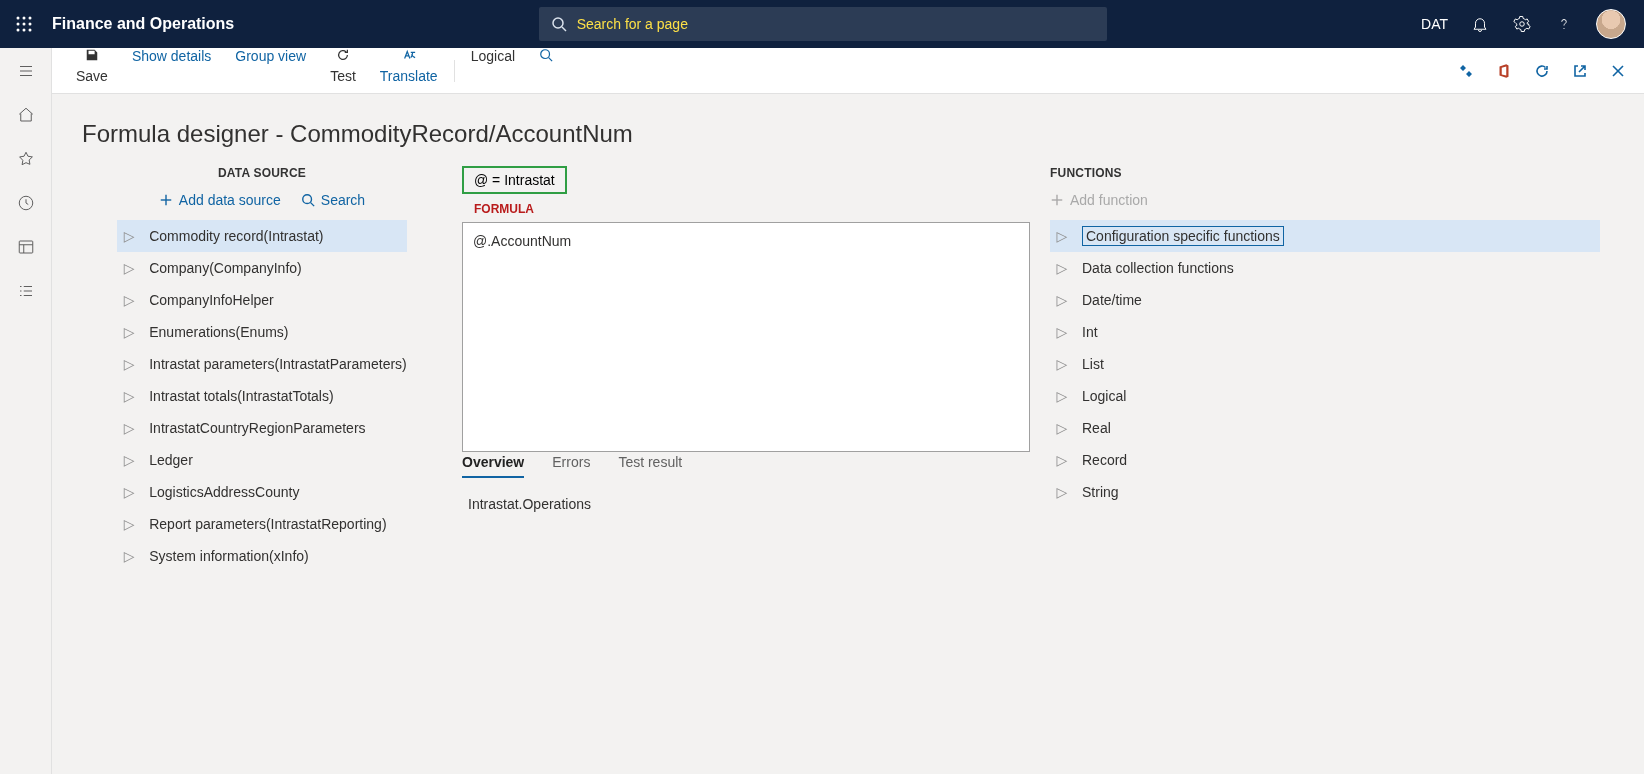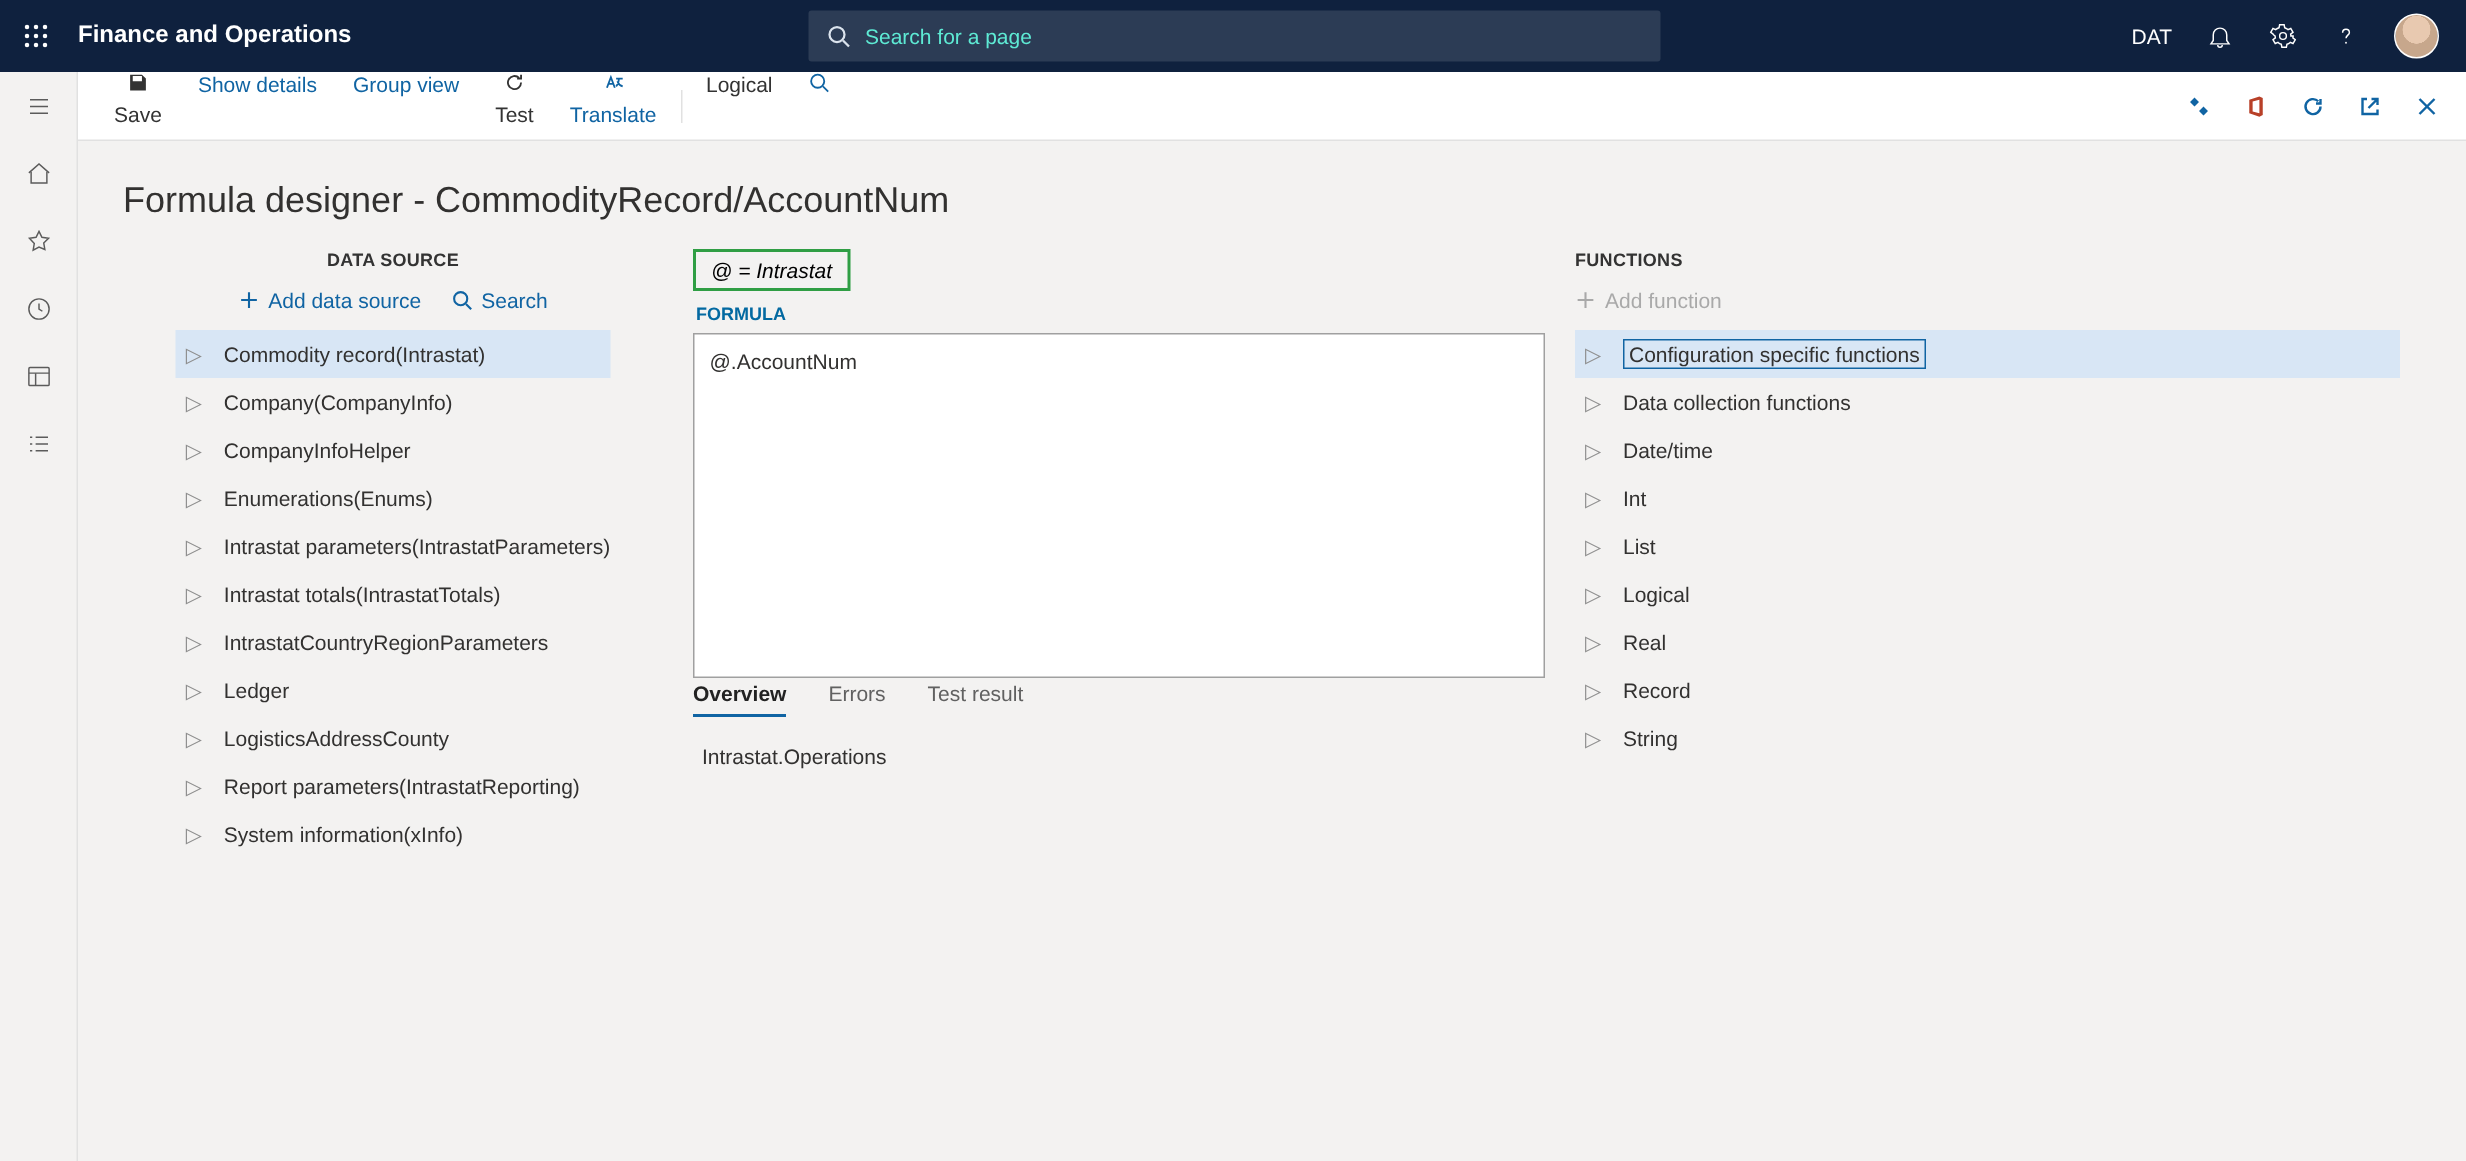--- a/index.html
+++ b/index.html
@@ -3,21 +3,21 @@
 <meta charset="utf-8">
 <style>
   * { box-sizing: border-box; margin: 0; padding: 0; font-family: "Segoe UI", Arial, sans-serif; }
   body { width: 1644px; height: 774px; overflow: hidden; background: #f3f2f1; }
 
   
   .topbar { height: 48px; background: #0f213e; color: #fff; display: flex; align-items: center; }
   .topbar .waffle { width: 48px; display:flex; align-items:center; justify-content:center; }
   .topbar .waffle svg { width: 16px; height: 16px; fill: #fff; }
   .topbar .brand { font-size: 16px; font-weight: 600; margin-left: 4px; }
-  .topbar .search { margin-left: auto; margin-right: auto; width: 568px; height: 34px; background: rgba(255,255,255,0.12); border-radius: 2px; display:flex; align-items:center; padding:0 12px; color:#5eead4; }
+  .topbar .search { margin-left: auto; margin-right: auto; width: 568px; height: 34px; background: rgba(255,255,255,0.12); border-radius: 2px; display:flex; align-items:center; padding:0 12px; color:#fde047; }
   .topbar .search .s-icon { margin-right: 10px; display:flex; }
   .topbar .search span { font-size: 14px; }
   .topbar .right { display:flex; align-items:center; gap: 2px; margin-right: 8px; }
   .topbar .iconbtn { width: 40px; height: 48px; display:flex; align-items:center; justify-content:center; }
   .topbar .iconbtn svg { width:18px; height:18px; stroke:#fff; fill:none; stroke-width:1.3; }
   .topbar .dat { font-size:14px; padding:0 10px; }
   .avatar { width:30px; height:30px; border-radius:50%; background: radial-gradient(circle at 50% 35%, #e8c9b0 0 40%, #c7a78c 41% 100%); border: 1px solid #fff; margin: 0 10px; }
 
   
   .shell { display:flex; height: calc(774px - 48px); }
@@ -52,22 +52,22 @@
   .section-actions .act { color:#1064a3; font-size:14px; display:flex; align-items:center; gap:6px; }
   .section-actions .act.disabled { color:#a9a9a9; }
   .section-actions .act svg { width:14px; height:14px; stroke:currentColor; fill:none; stroke-width:1.6; }
 
   .tree { display:flex; flex-direction:column; }
   .tree .row { display:flex; align-items:center; height:32px; padding-left:6px; gap:14px; font-size:14px; color:#323130; }
   .tree .row .chev { width:12px; display:flex; justify-content:center; color:#8f8f8f;}
   .tree .row.selected { background:#d8e6f5; }
   .tree.fn .row.selected .label { outline:1px solid #1064a3; outline-offset:-1px; padding:2px 4px;}
 
-  .greenbox { border:2px solid #2f9e44; padding:4px 10px; font-size:14px; display:inline-block; margin-bottom:2px;font-style:italic; }
-  .formula-label { font-size:12px; font-weight:600; margin: 6px 0 6px 2px; color:#0369a1; }
+  .greenbox { border:2px solid #2f9e44; padding:4px 10px; font-size:14px; display:inline-block; margin-bottom:2px; }
+  .formula-label { font-size:12px; font-weight:600; margin: 6px 0 6px 12px; color:#b91c1c; }
   .formula-area { width:100%; height:230px; background:#fff; border:1px solid #a0a0a0; padding:10px; font-size:14px; color:#323130; resize:none; }
   .tabs { display:flex; gap:28px; margin-top:2px; font-size:14px; }
   .tabs .tab { padding-bottom:6px; color:#616161; cursor:pointer;}
   .tabs .tab.active { color:#222; font-weight:600; border-bottom:2px solid #1064a3; }
   .overview-text { margin-top: 18px; font-size:14px; padding-left:6px; color:#323130;}
 
   .page-title-row { width:100%; }
 </style>
 </head>
 <body>

